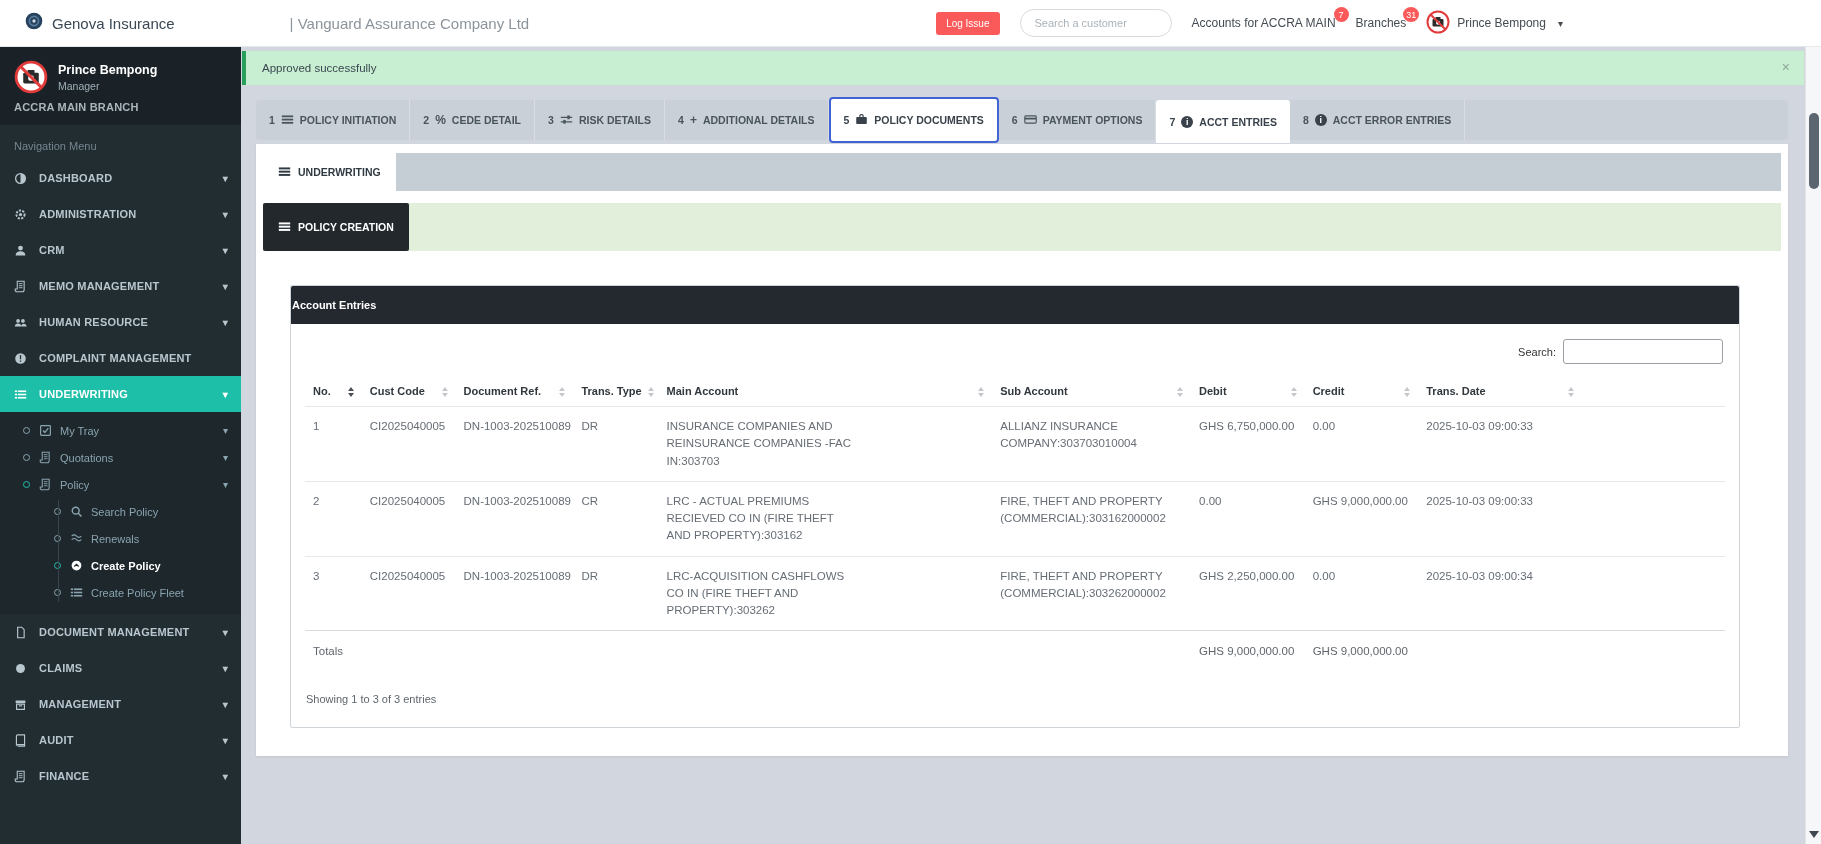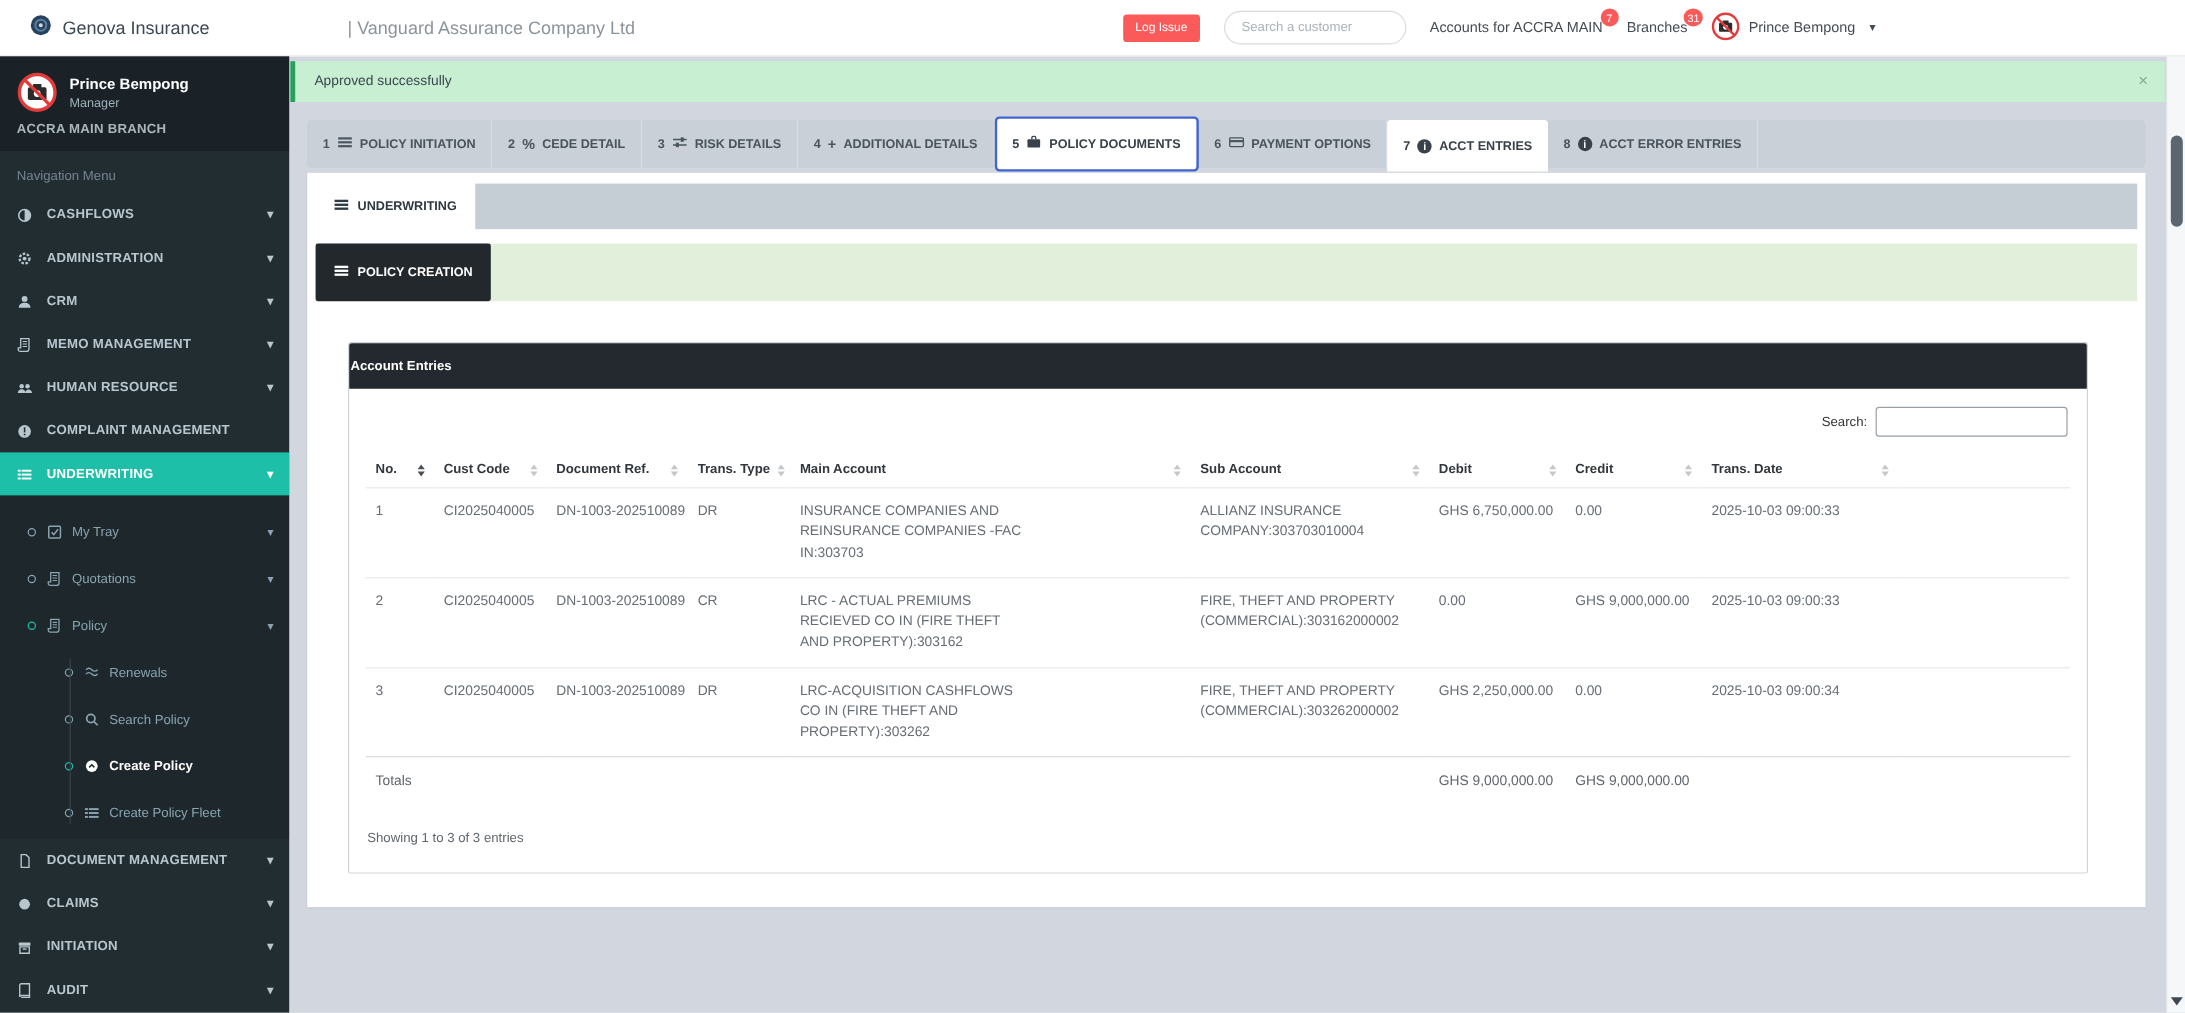--- a/index.html
+++ b/index.html
@@ -34,21 +34,21 @@
   .u-branch { color:#aab6bc; font-size:11px; font-weight:700; margin-top:5px; letter-spacing:.2px; }
   .nav-label { padding:15px 14px 8px; color:#75858f; font-size:11px; }
   .menu { list-style:none; }
   .menu-item { height:36px; display:flex; align-items:center; gap:11px; padding:0 13px; cursor:pointer; font-weight:700; letter-spacing:.2px; }
   .menu-item .mi { width:15px; display:flex; justify-content:center; color:#b8c7ce; }
   .menu-item .lbl { flex:1; }
   .menu-item.active { background:#1dbfa8; color:#fff; }
   .menu-item.active .mi { color:#fff; }
   .mcaret { font-size:10px; color:inherit; }
   .submenu { list-style:none; background:#1d272c; padding:5px 0 8px; }
-  .sub-item { height:27px; display:flex; align-items:center; gap:8px; padding:0 13px 0 23px; color:#8aa4b0; cursor:pointer;margin-top:12px; }
+  .sub-item { height:27px; display:flex; align-items:center; gap:8px; padding:0 13px 0 23px; color:#8aa4b0; cursor:pointer; }
   .sub-item .mi { width:14px; display:flex; justify-content:center; }
   .sub-item .lbl { flex:1; }
   .bullet { width:7px; height:7px; border:1px solid #8aa4b0; border-radius:50%; flex:0 0 7px; }
   .bullet.teal { border-color:#1dbfa8; }
   .policy-sub { position:relative; list-style:none; }
   .policy-sub::before { content:""; position:absolute; left:58px; top:2px; bottom:4px; width:1px; background:#39454c; }
   .policy-sub .sub-item { padding-left:54px; }
   .sub-item.active { color:#fff; font-weight:700; }
   svg.ic { width:13px; height:13px; fill:currentColor; }
   svg.ic .st { fill:none; stroke:currentColor; }
@@ -171,21 +171,21 @@
       <div class="nav-label">Navigation Menu</div>
 
       <ul class="menu">
         <li class="menu-item">
           <span class="mi">
               <svg class="ic" viewBox="0 0 16 16">
                 <circle class="st" cx="8" cy="8" r="6" stroke-width="1.6"></circle>
                 <path d="M8 2a6 6 0 0 1 0 12z"></path>
               </svg>
             </span>
-          <span class="lbl">CASHFLOWS</span>
+          <span class="lbl">DASHBOARD</span>
             <span class="mcaret">▾</span>
         </li>
         <li class="menu-item">
           <span class="mi">
               <svg class="ic" viewBox="0 0 16 16">
                 <circle class="st" cx="8" cy="8" r="5" stroke-width="2.4" stroke-dasharray="2.6 1.6"></circle>
                 <circle cx="8" cy="8" r="2"></circle>
               </svg>
             </span>
           <span class="lbl">ADMINISTRATION</span>
@@ -277,38 +277,38 @@
           <span class="mi">
               <svg class="ic" viewBox="0 0 16 16">
                 <path class="st" d="M4 1.5h8.5V12a2.5 2.5 0 0 1-2.5 2.5H3.5A2 2 0 0 1 1.5 12.5V11H4z" stroke-width="1.3"></path>
                 <path class="st" d="M6 4.5h4.5M6 7h4.5M6 9.5h4.5" stroke-width="1.1"></path>
               </svg>
             </span>
           <span class="lbl">Policy</span>
             <span class="mcaret">▾</span>
         </li>
         <ul class="policy-sub">
-          <li class="sub-item">
-            <span class="bullet"></span>
-            <span class="mi">
-                <svg class="ic" viewBox="0 0 16 16">
-                  <path class="st" d="M2 5c2-2 4-2 6 0s4 2 6 0M2 9.5c2-2 4-2 6 0s4 2 6 0" stroke-width="1.4"></path>
-                </svg>
-              </span>
-            <span class="lbl">Renewals</span>
-          </li>
           <li class="sub-item">
             <span class="bullet"></span>
             <span class="mi">
                 <svg class="ic" viewBox="0 0 16 16">
                   <circle class="st" cx="7" cy="7" r="4.2" stroke-width="1.8"></circle>
                   <path class="st" d="M10.2 10.2L14 14" stroke-width="1.8"></path>
                 </svg>
               </span>
             <span class="lbl">Search Policy</span>
+          </li>
+          <li class="sub-item">
+            <span class="bullet"></span>
+            <span class="mi">
+                <svg class="ic" viewBox="0 0 16 16">
+                  <path class="st" d="M2 5c2-2 4-2 6 0s4 2 6 0M2 9.5c2-2 4-2 6 0s4 2 6 0" stroke-width="1.4"></path>
+                </svg>
+              </span>
+            <span class="lbl">Renewals</span>
           </li>
           <li class="sub-item active">
             <span class="bullet teal"></span>
             <span class="mi">
                 <svg class="ic" viewBox="0 0 16 16">
                   <circle cx="8" cy="8" r="6"></circle>
                   <path d="M5.3 9.2l2.7-2.7 2.7 2.7" fill="none" stroke="#1d272c" stroke-width="1.5"></path>
                 </svg>
               </span>
             <span class="lbl">Create Policy</span>
@@ -350,21 +350,21 @@
             <span class="mcaret">▾</span>
         </li>
         <li class="menu-item">
           <span class="mi">
               <svg class="ic" viewBox="0 0 16 16">
                 <rect x="2" y="3" width="12" height="3.2" rx="0.5"></rect>
                 <path class="st" d="M3.2 7.5h9.6V14H3.2z" stroke-width="1.4"></path>
                 <rect x="6" y="9" width="4" height="1.4"></rect>
               </svg>
             </span>
-          <span class="lbl">INITIATION</span>
+          <span class="lbl">MANAGEMENT</span>
             <span class="mcaret">▾</span>
         </li>
         <li class="menu-item">
           <span class="mi">
               <svg class="ic" viewBox="0 0 16 16">
                 <path class="st" d="M3 2.5A1.5 1.5 0 0 1 4.5 1H13v12H4.5A1.5 1.5 0 0 0 3 14.5z" stroke-width="1.4"></path>
                 <path class="st" d="M13 13v2H4.5" stroke-width="1.4"></path>
               </svg>
             </span>
           <span class="lbl">AUDIT</span>

